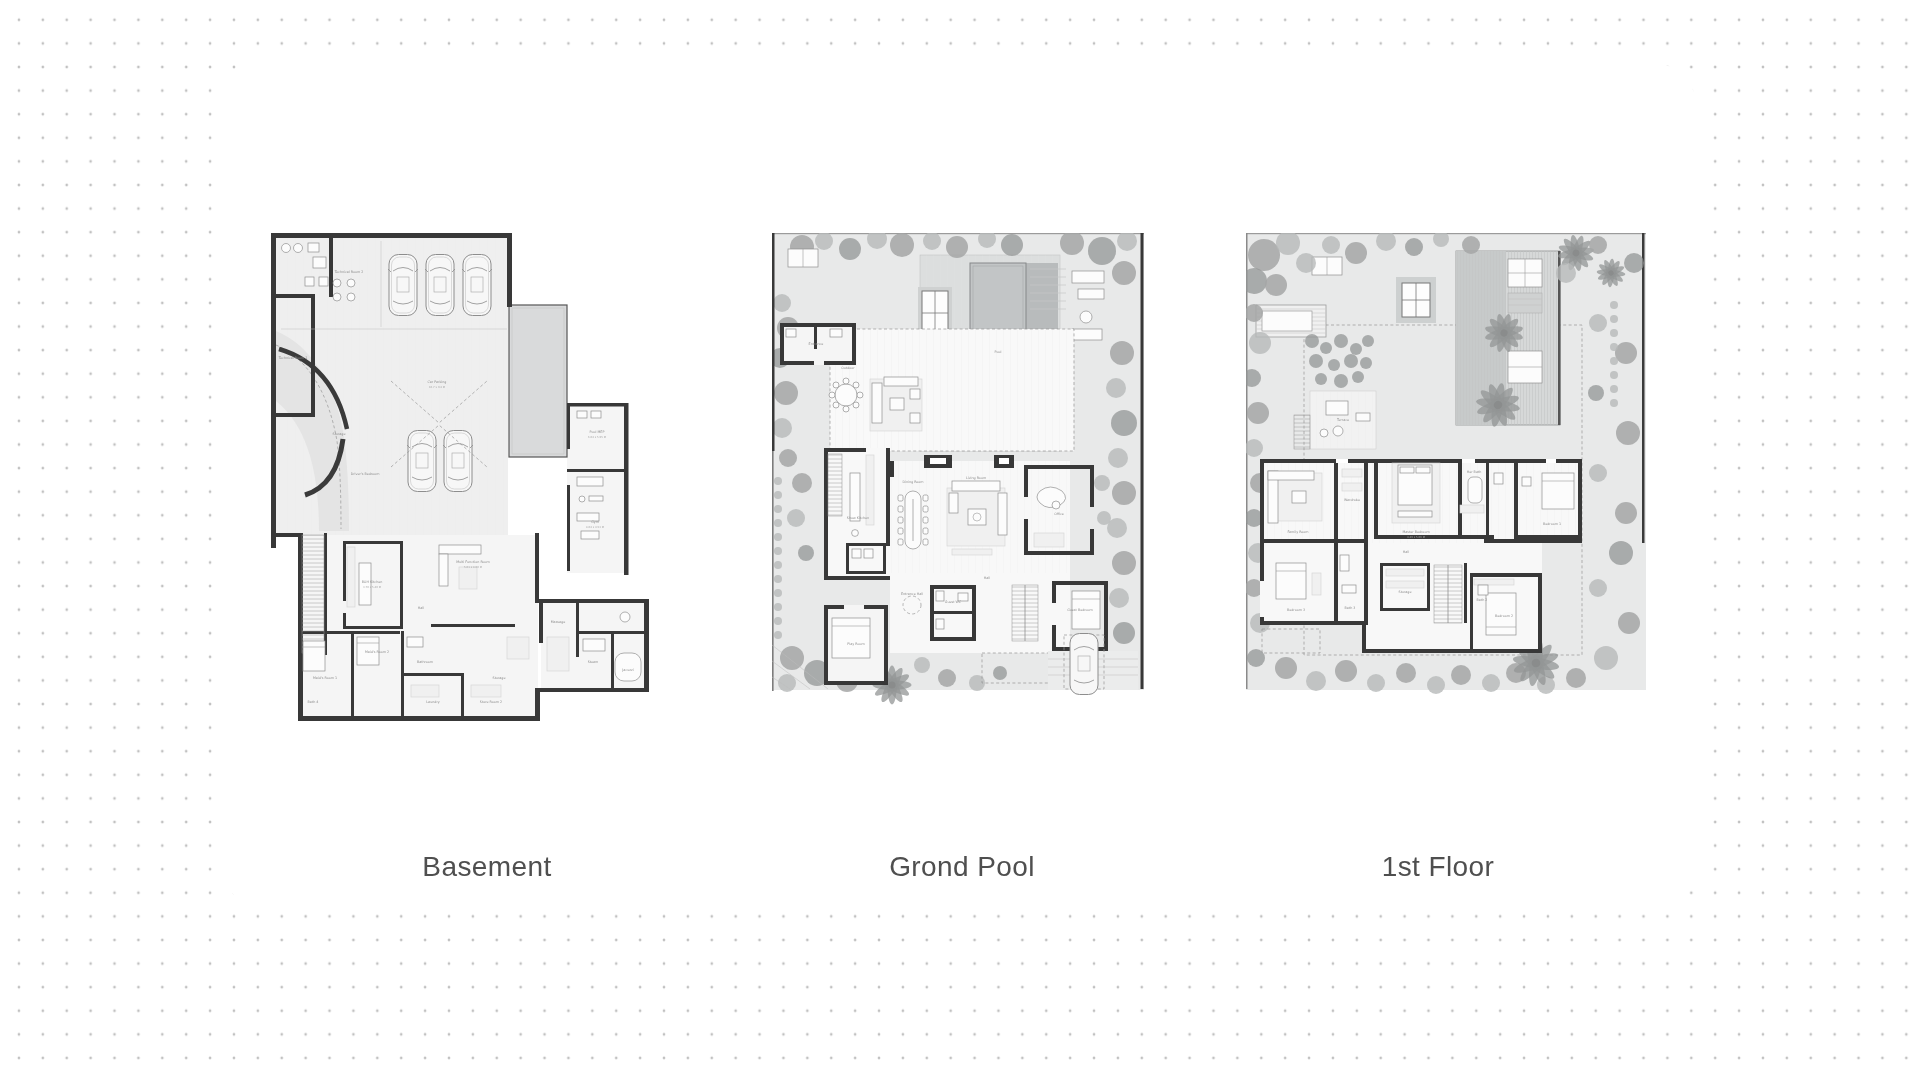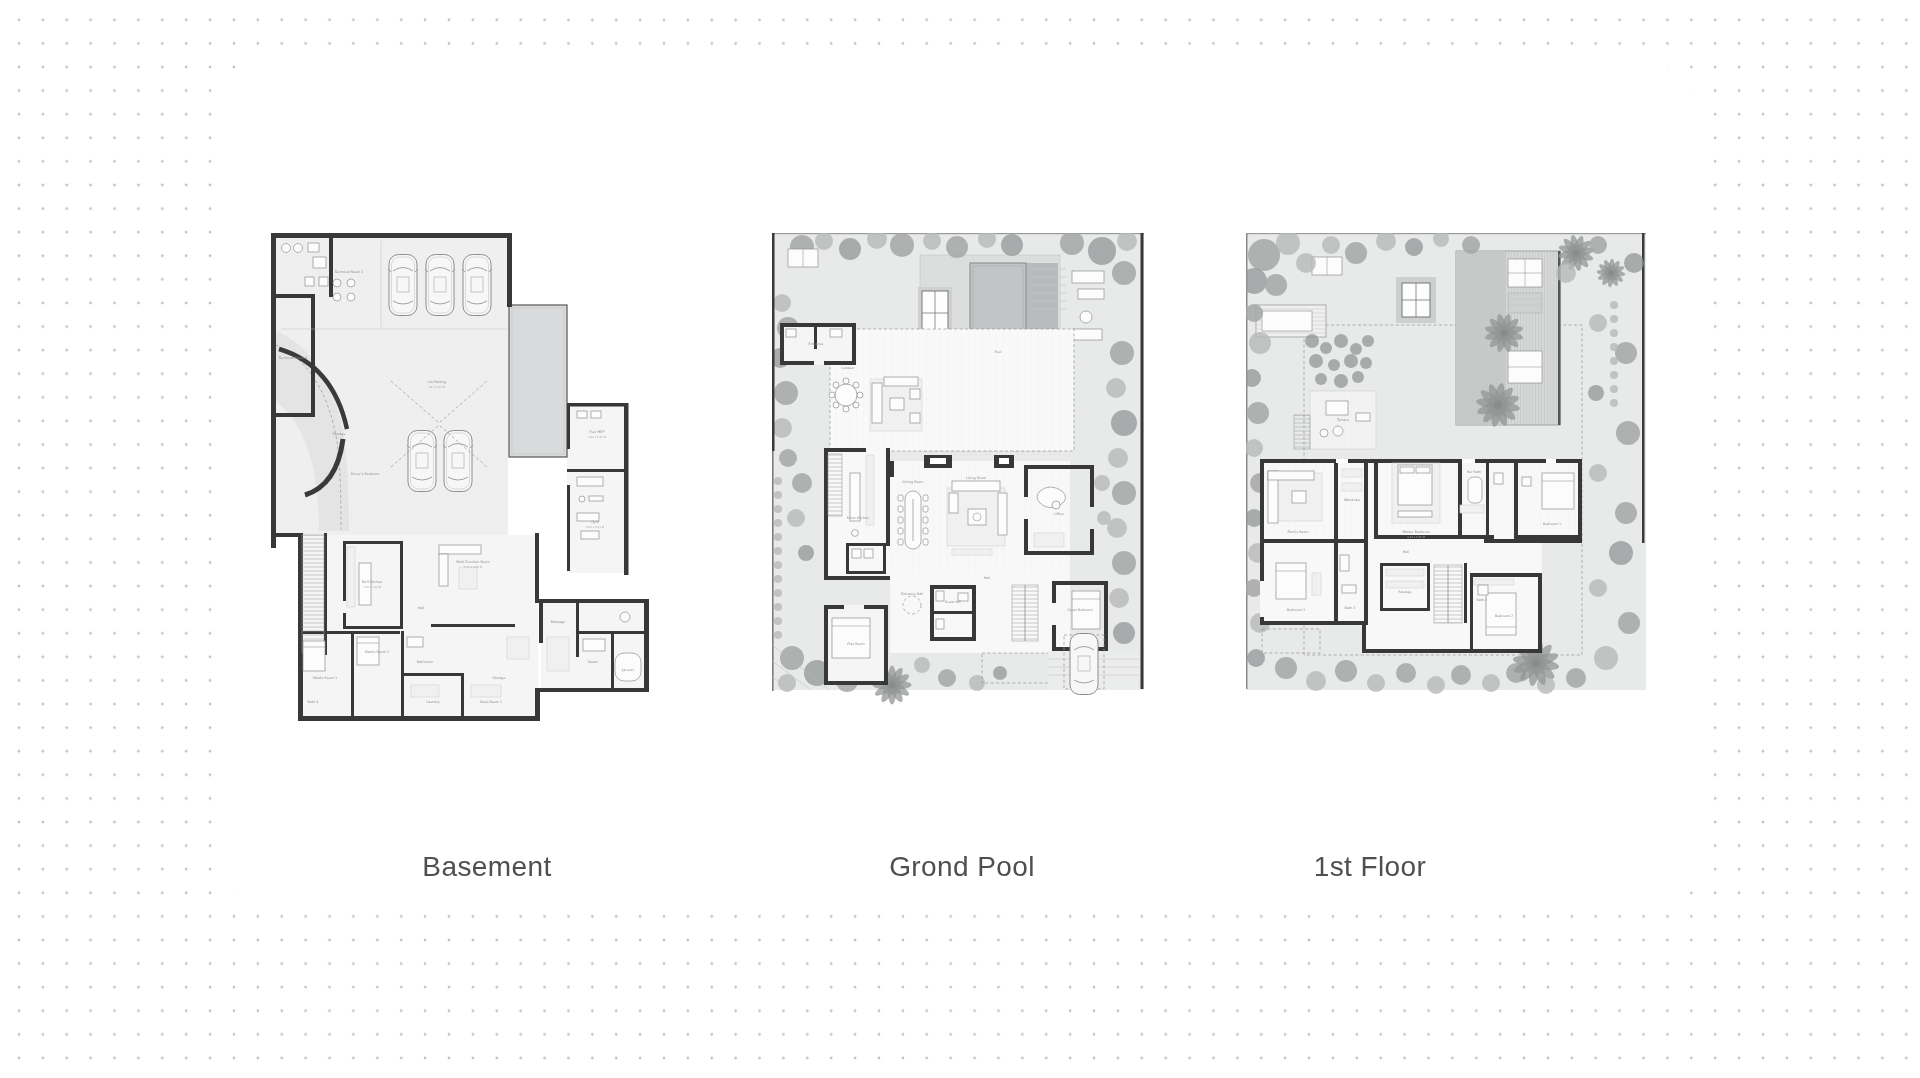--- a/index.html
+++ b/index.html
@@ -711,14 +711,14 @@
         <text class="tx" x="104" y="376">Bath 3</text>
         <text class="tx" x="159" y="360">Storage</text>
         <text class="tx" x="258" y="384">Bedroom 2</text>
         <text class="tx" x="236" y="368">Bath 2</text>
       </g>
     </svg>
   </div>
 
   <div class="caption" style="left:487px">Basement</div>
   <div class="caption" style="left:962px">Grond Pool</div>
-  <div class="caption" style="left:1370px">1st Floor</div>
+  <div class="caption" style="left:1438px">1st Floor</div>
 </div>
 
 </body></html>

